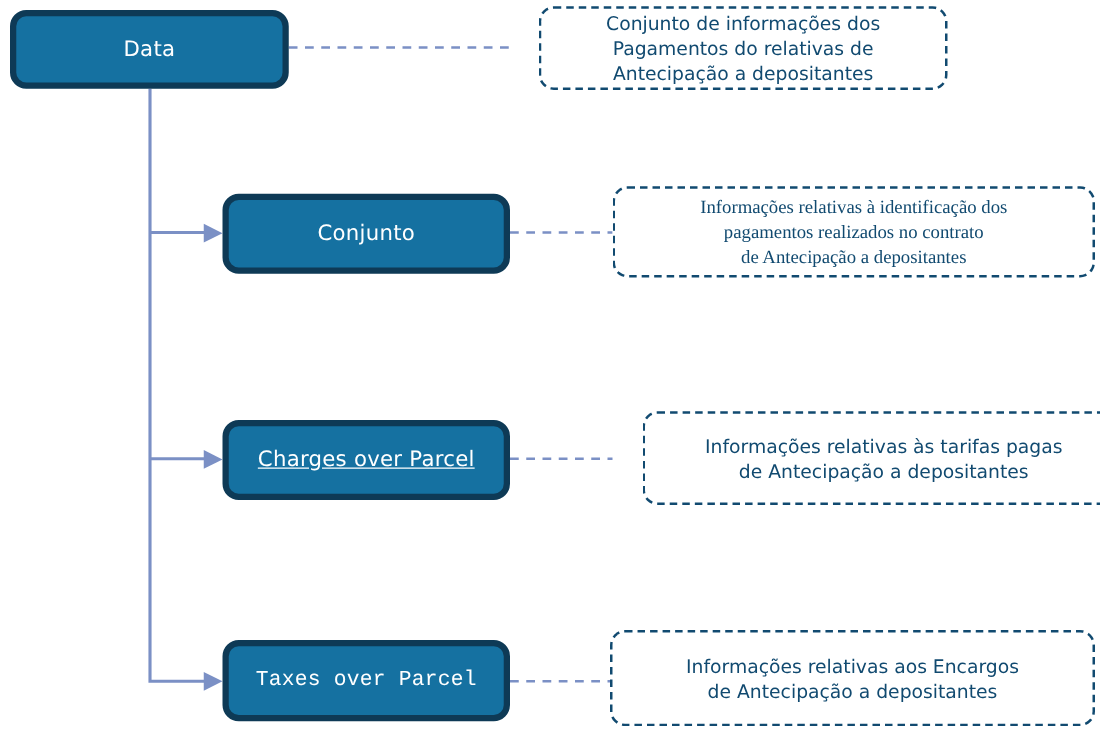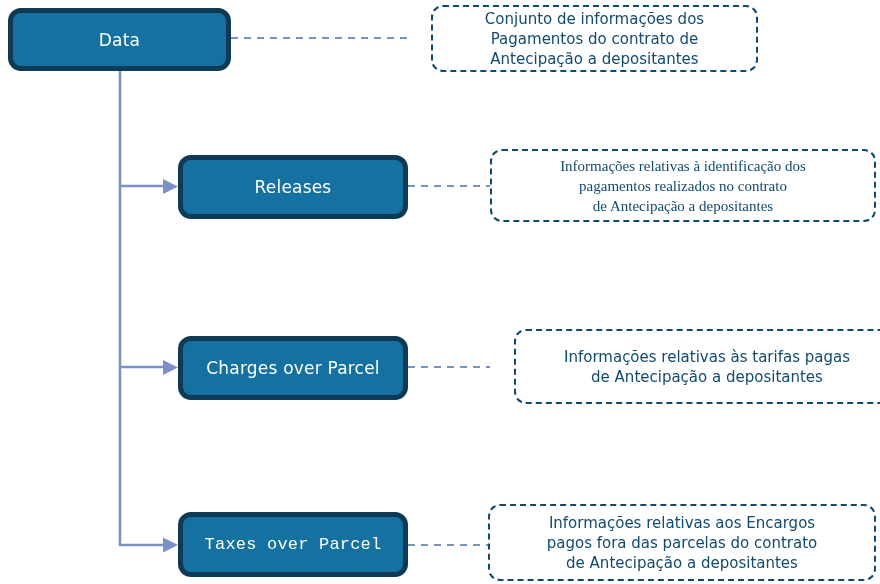--- a/index.html
+++ b/index.html
@@ -26,21 +26,21 @@
     color: #ffffff;
     font-size: 17px;
     display: flex;
     align-items: center;
     justify-content: center;
     text-align: center;
     letter-spacing: 0.2px;
   }
   .node-data     { left: 8px;   top: 8px;   width: 223px; height: 63px; }
   .node-releases { left: 178px; top: 155px; width: 230px; height: 64px; }
-  .node-charges  { left: 178px; top: 336px; width: 230px; height: 64px; }
+  .node-charges  { left: 178px; top: 336px; width: 230px; height: 64px; text-decoration: underline; }
   .node-taxes    { left: 178px; top: 512px; width: 230px; height: 65px; font-family: Liberation Mono, monospace; }
   .annotation {
     position: absolute;
     box-sizing: border-box;
     border: 2px dashed #114a70;
     border-radius: 12px;
     color: #114a70;
     font-size: 15px;
     line-height: 20px;
     display: flex;
@@ -76,42 +76,41 @@
     <line x1="231" y1="38" x2="413" y2="38" stroke-width="2" stroke-dasharray="7 6" stroke="#7b90c5"></line>
     <line x1="408" y1="186" x2="490" y2="186" stroke-width="2" stroke-dasharray="7 6" stroke="#7b90c5"></line>
     <line x1="408" y1="367" x2="490" y2="367" stroke-width="2" stroke-dasharray="7 6" stroke="#7b90c5"></line>
     <line x1="408" y1="545" x2="488" y2="545" stroke-width="2" stroke-dasharray="7 6" stroke="#7b90c5"></line>
   </svg>
 
   <div class="node node-data">
     <span>Data</span>
   </div>
   <div class="node node-releases">
-    <span>Releases</span>
+    <span>Conjunto</span>
   </div>
   <div class="node node-charges">
     <span>Charges over Parcel</span>
   </div>
   <div class="node node-taxes">
     <span>Taxes over Parcel</span>
   </div>
 
   <div class="annotation annotation-1">
     <div class="line">Conjunto de informações dos</div>
-    <div class="line">Pagamentos do contrato de</div>
+    <div class="line">Pagamentos do relativas de</div>
     <div class="line">Antecipação a depositantes</div>
   </div>
   <div class="annotation annotation-2">
     <div class="line">Informações relativas à identificação dos</div>
     <div class="line">pagamentos realizados no contrato</div>
     <div class="line">de Antecipação a depositantes</div>
   </div>
   <div class="annotation annotation-3">
     <div class="line">Informações relativas às tarifas pagas</div>
     <div class="line">de Antecipação a depositantes</div>
   </div>
   <div class="annotation annotation-4">
     <div class="line">Informações relativas aos Encargos</div>
-    <div class="line">pagos fora das parcelas do contrato</div>
     <div class="line">de Antecipação a depositantes</div>
   </div>
 
 </div>
 
 </body></html>

